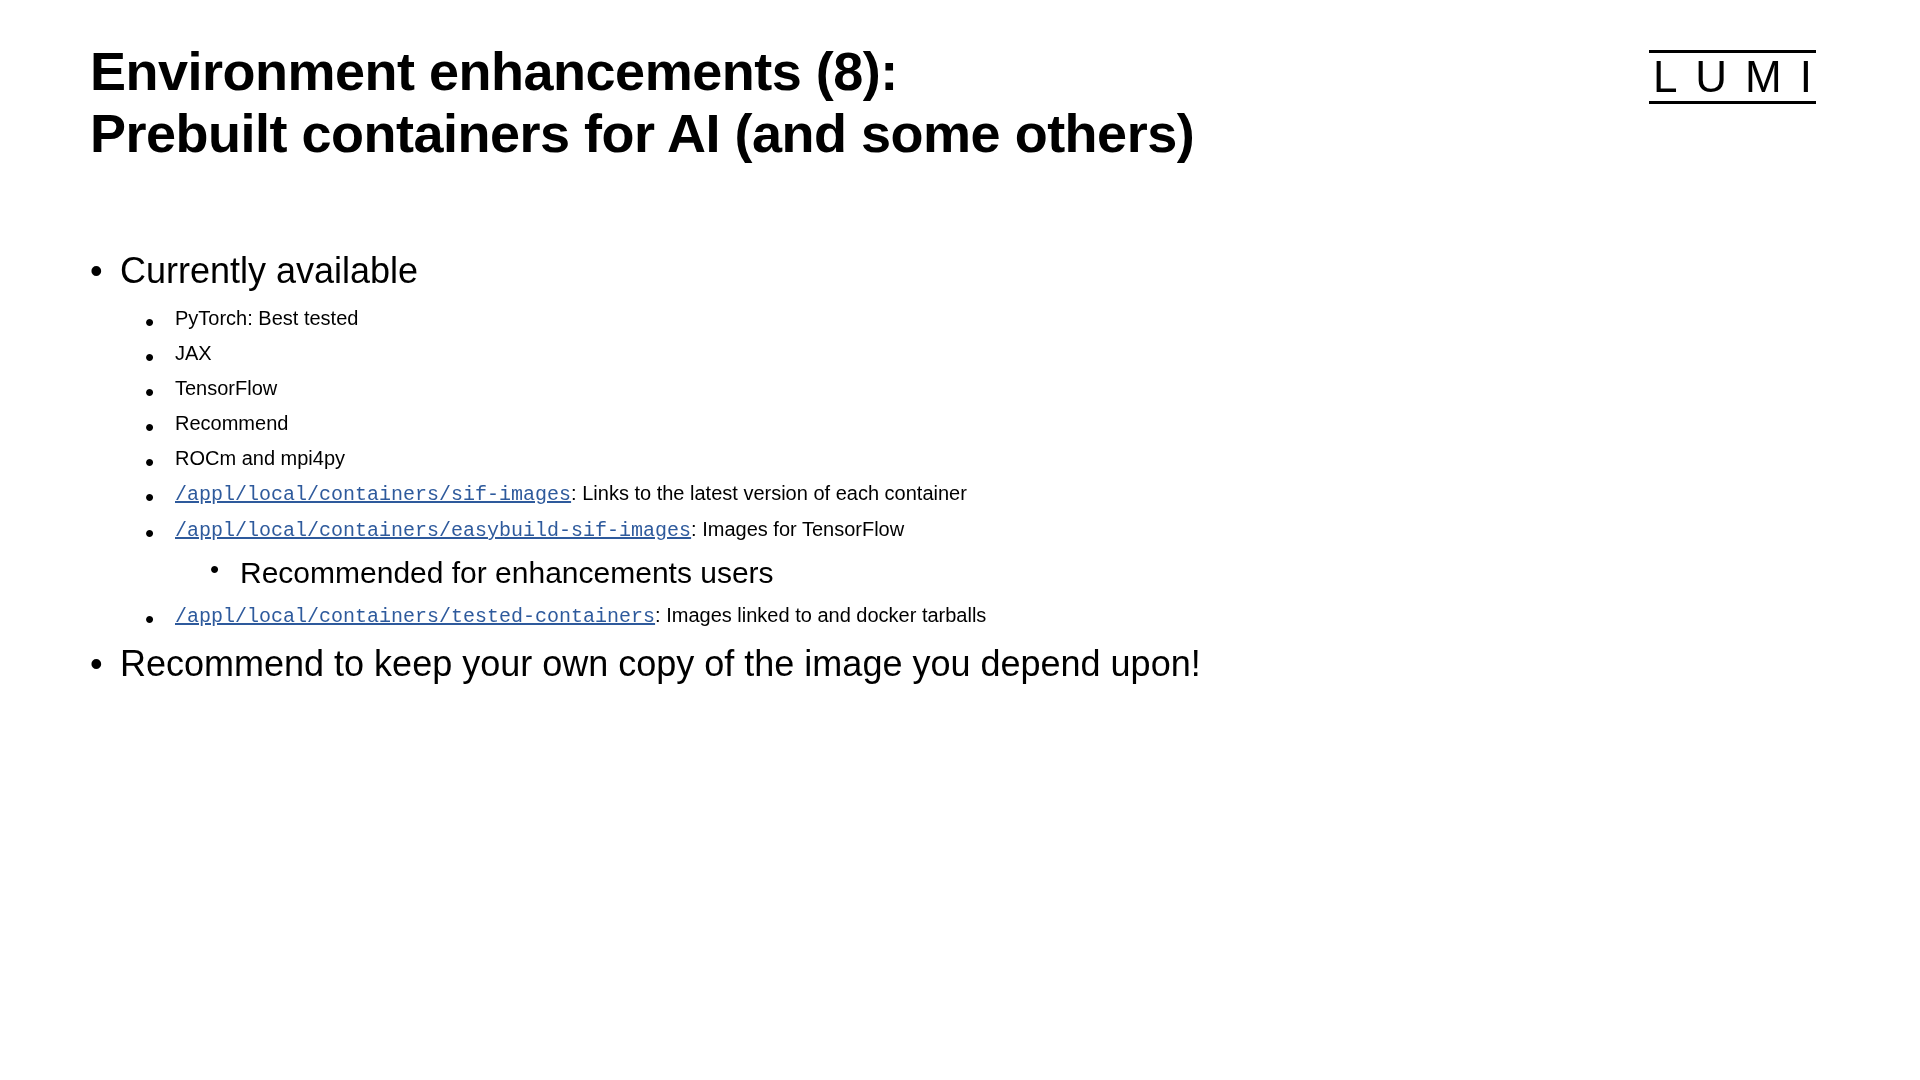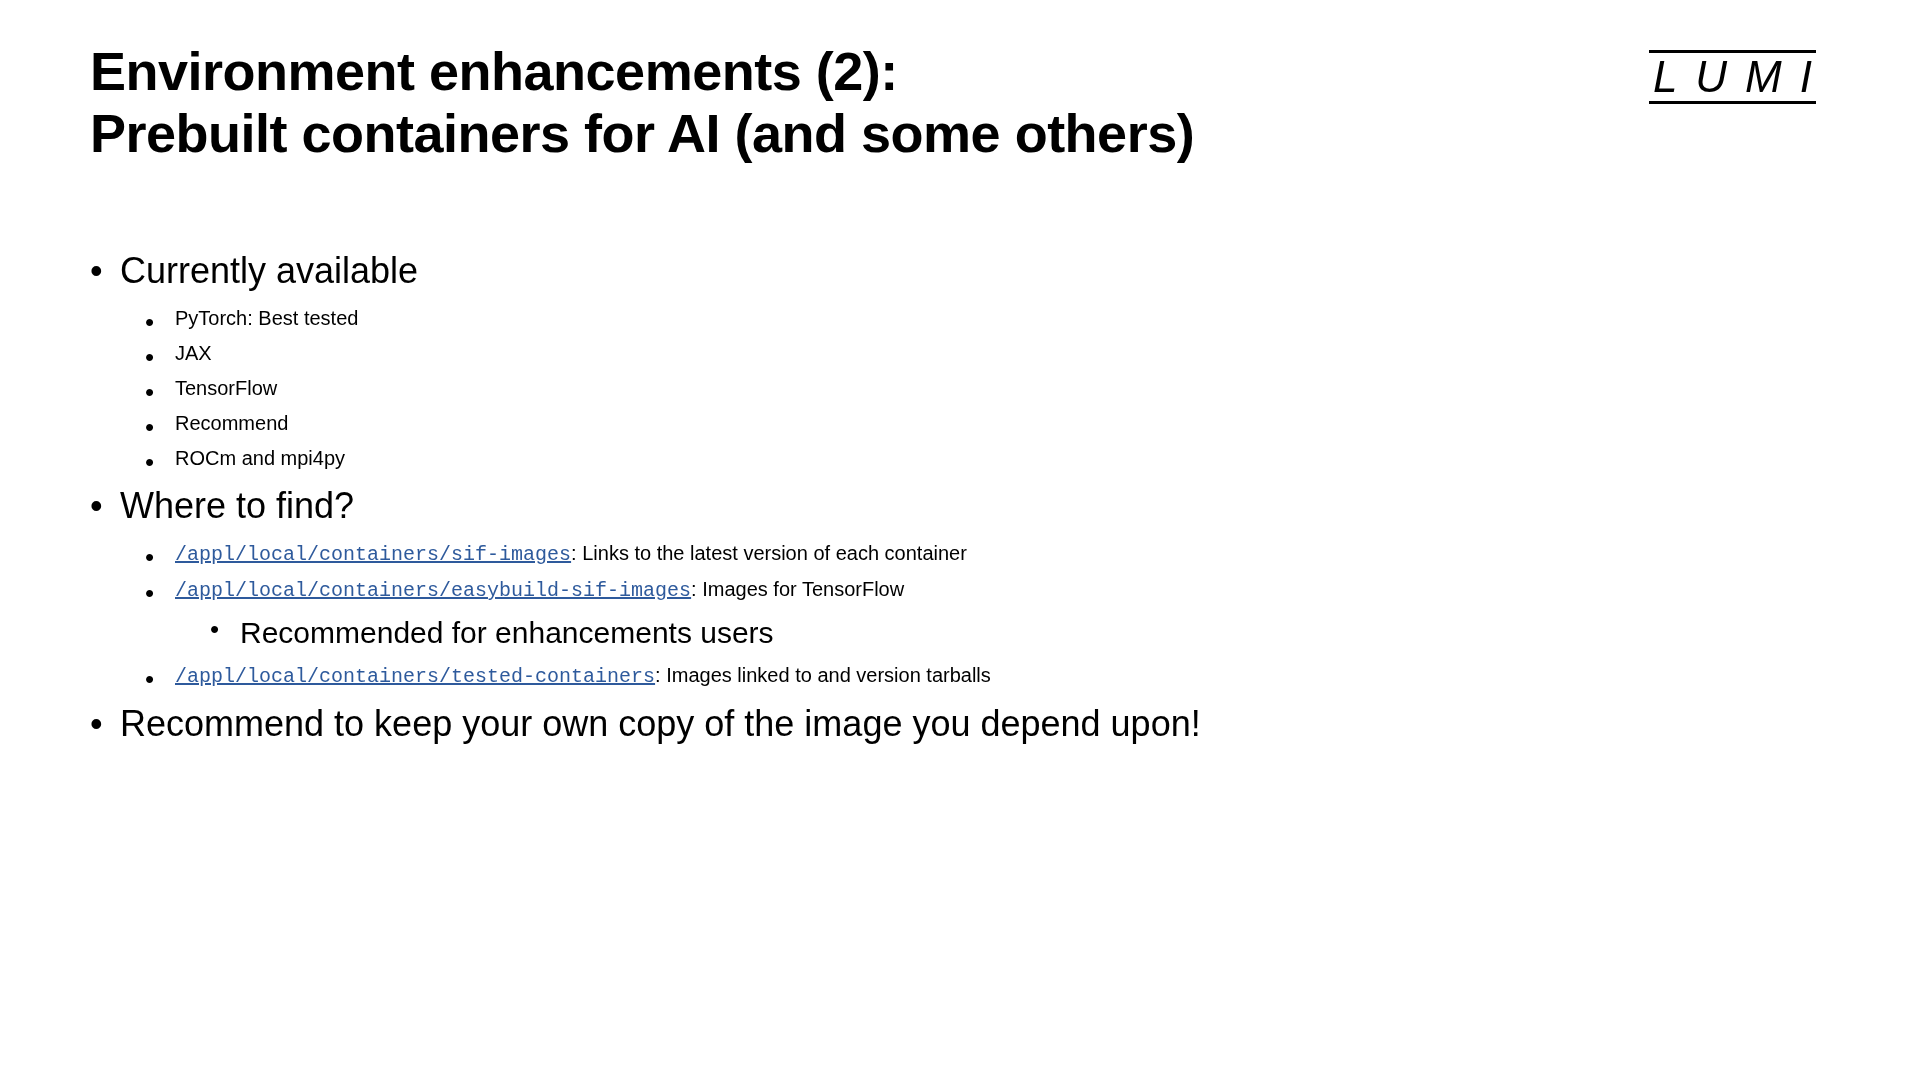--- a/index.html
+++ b/index.html
@@ -36,21 +36,20 @@
       letter-spacing: -0.5px;
     }
     .logo {
       font-size: 44px;
       font-weight: 400;
       letter-spacing: 18px;
       font-family: 'Arial', sans-serif;
       color: #000;
       padding-top: 12px;
       position: relative;
-      font-style: italic;
     }
     .logo::before {
       content: '';
       position: absolute;
       top: 10px;
       left: -4px;
       right: 14px;
       height: 3px;
       background: #000;
     }
@@ -120,37 +119,36 @@
       color: #2e5a9c;
       text-decoration: underline;
     }
   </style>
 </head>
 <body>
 
 <div class="slide">
   <div class="header">
     <div class="title-block">
-      <div class="title">Environment enhancements (2):</div>
+      <div class="title">Environment enhancements (8):</div>
       <div class="title">Prebuilt containers for AI (and some others)</div>
     </div>
     <div class="logo">LUMI</div>
   </div>
 
   <div class="content">
     <ul>
       <li class="level1">Currently available</li>
       <li class="level2">PyTorch: Best tested</li>
       <li class="level2">JAX</li>
       <li class="level2">TensorFlow</li>
       <li class="level2">Recommend</li>
       <li class="level2">ROCm and mpi4py</li>
 
-      <li class="level1">Where to find?</li>
       <li class="level2"><span class="code">/appl/local/containers/sif-images</span><span>: Links to the latest version of each container</span></li>
       <li class="level2"><span class="code">/appl/local/containers/easybuild-sif-images</span><span>: Images for TensorFlow</span></li>
       <li class="level3">Recommended for enhancements users</li>
-      <li class="level2"><span class="code">/appl/local/containers/tested-containers</span><span>: Images linked to and version tarballs</span></li>
+      <li class="level2"><span class="code">/appl/local/containers/tested-containers</span><span>: Images linked to and docker tarballs</span></li>
 
       <li class="level1">Recommend to keep your own copy of the image you depend upon!</li>
     </ul>
   </div>
 </div>
 
 </body></html>

